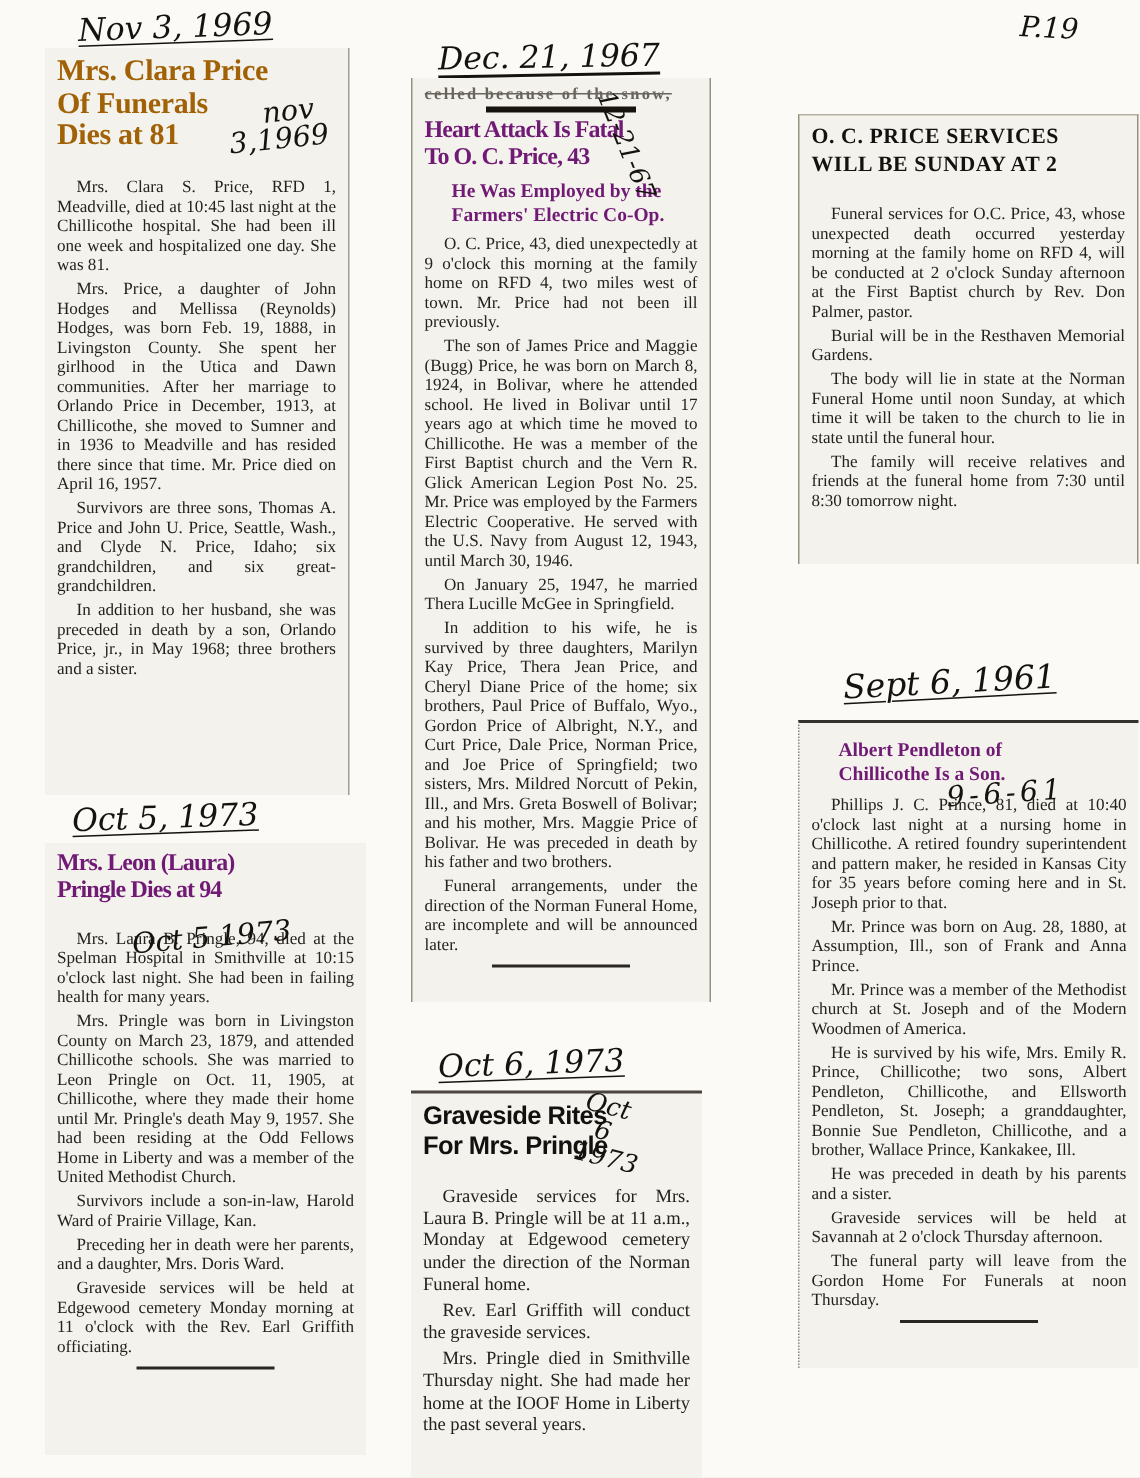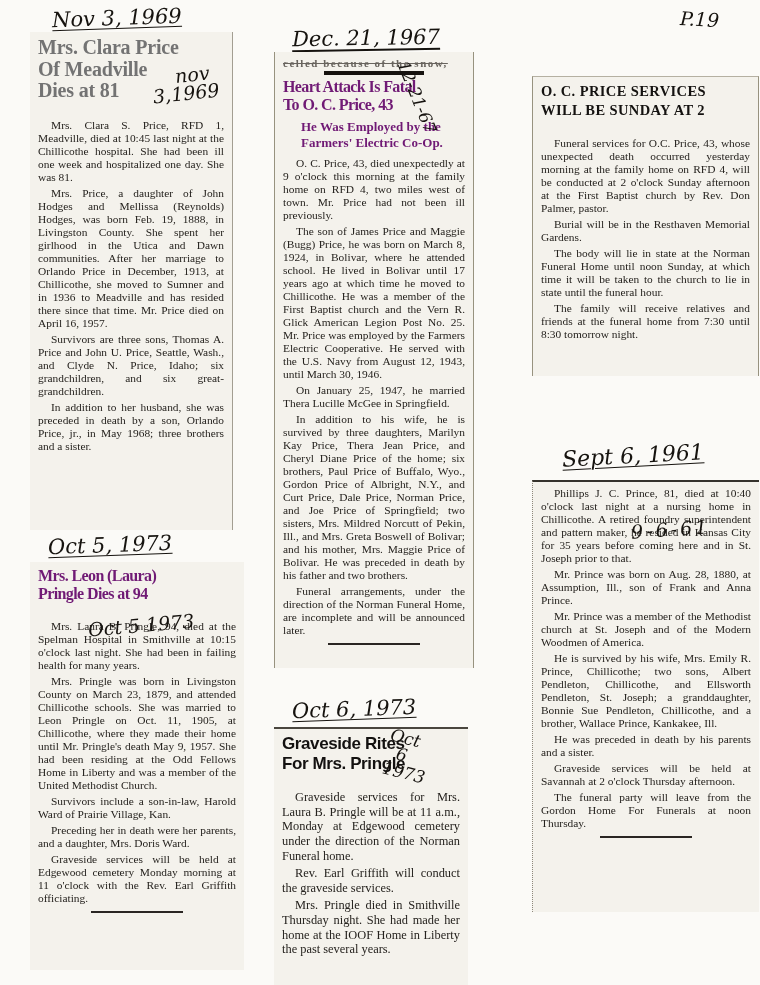--- a/index.html
+++ b/index.html
@@ -13,21 +13,21 @@
     padding:5px 8px 6px 8px;box-sizing:border-box;
   }
   .clip p{
     margin:0 0 3px 0;text-indent:13px;text-align:justify;
     font-size:11.4px;line-height:1.14;
     font-family:"Liberation Serif",serif;
   }
   .clip-big p{font-size:12.4px;line-height:1.18;}
   .hl-serif{
     font-family:"Liberation Serif",serif;font-weight:bold;
-    font-size:20px;line-height:1.08;letter-spacing:-0.2px;color:#737373;
+    font-size:20px;line-height:1.08;letter-spacing:-0.2px;color:#a16207;
   }
   .hl-sans{
     font-family:Liberation Serif, serif;font-weight:bold;
     font-size:16px;line-height:1.12;letter-spacing:-0.6px;color:#701a75;
   }
   .hl-sans-sm{
     font-family:"Liberation Sans",sans-serif;font-weight:bold;
     font-size:17px;line-height:1.15;letter-spacing:-0.4px;color:#131110;
   }
   .hl-caps{
@@ -57,21 +57,21 @@
 
 <div class="page">
 
   <div class="hand" style="left:680px;top:8px;font-size:19px;transform:rotate(3deg);">P.19</div>
 
   <div class="hand u" style="left:52px;top:6px;font-size:21px;transform:rotate(-2deg);">Nov 3, 1969</div>
 
   <div class="clip" style="left:30px;top:32px;width:203px;height:498px;border-right:1px solid #a39e92;">
     <div class="hl-serif">
       <div>Mrs. Clara Price</div>
-      <div>Of Meadville</div>
+      <div>Of Funerals</div>
       <div>Dies at 81</div>
     </div>
     <div class="hand" style="left:122px;top:34px;font-size:19px;transform:rotate(-6deg);line-height:0.95;">
       <div style="margin-left:24px;">nov</div>
       <div>3,1969</div>
     </div>
     <div class="body-block">
       <p>Mrs. Clara S. Price, RFD 1, Meadville, died at 10:45 last night at the Chillicothe hospital. She had been ill one week and hospitalized one day. She was 81.</p>
       <p>Mrs. Price, a daughter of John Hodges and Mellissa (Reynolds) Hodges, was born Feb. 19, 1888, in Livingston County. She spent her girlhood in the Utica and Dawn communities. After her marriage to Orlando Price in December, 1913, at Chillicothe, she moved to Sumner and in 1936 to Meadville and has resided there since that time. Mr. Price died on April 16, 1957.</p>
       <p>Survivors are three sons, Thomas A. Price and John U. Price, Seattle, Wash., and Clyde N. Price, Idaho; six grandchildren, and six great-grandchildren.</p>
@@ -151,20 +151,24 @@
       <p>Burial will be in the Resthaven Memorial Gardens.</p>
       <p>The body will lie in state at the Norman Funeral Home until noon Sunday, at which time it will be taken to the church to lie in state until the funeral hour.</p>
       <p>The family will receive relatives and friends at the funeral home from 7:30 until 8:30 tomorrow night.</p>
     </div>
   </div>
 
   <div class="hand u" style="left:562px;top:443px;font-size:22px;transform:rotate(-3deg);">Sept 6, 1961</div>
 
   <div class="clip" style="left:532px;top:480px;width:227px;height:432px;border-top:2px solid #35322c;border-left:1px dotted #8d887b;">
     <div class="hand" style="left:98px;top:36px;font-size:19px;transform:rotate(-4deg);letter-spacing:3px;">9-6-61</div>
+    <div class="subhead">
+      <div>Albert Pendleton of</div>
+      <div>Chillicothe Is a Son.</div>
+    </div>
     <div>
       <p>Phillips J. C. Prince, 81, died at 10:40 o'clock last night at a nursing home in Chillicothe. A retired foundry superintendent and pattern maker, he resided in Kansas City for 35 years before coming here and in St. Joseph prior to that.</p>
       <p>Mr. Prince was born on Aug. 28, 1880, at Assumption, Ill., son of Frank and Anna Prince.</p>
       <p>Mr. Prince was a member of the Methodist church at St. Joseph and of the Modern Woodmen of America.</p>
       <p>He is survived by his wife, Mrs. Emily R. Prince, Chillicothe; two sons, Albert Pendleton, Chillicothe, and Ellsworth Pendleton, St. Joseph; a granddaughter, Bonnie Sue Pendleton, Chillicothe, and a brother, Wallace Prince, Kankakee, Ill.</p>
       <p>He was preceded in death by his parents and a sister.</p>
       <p>Graveside services will be held at Savannah at 2 o'clock Thursday afternoon.</p>
       <p>The funeral party will leave from the Gordon Home For Funerals at noon Thursday.</p>
     </div>
     <div class="rule-end"></div>

